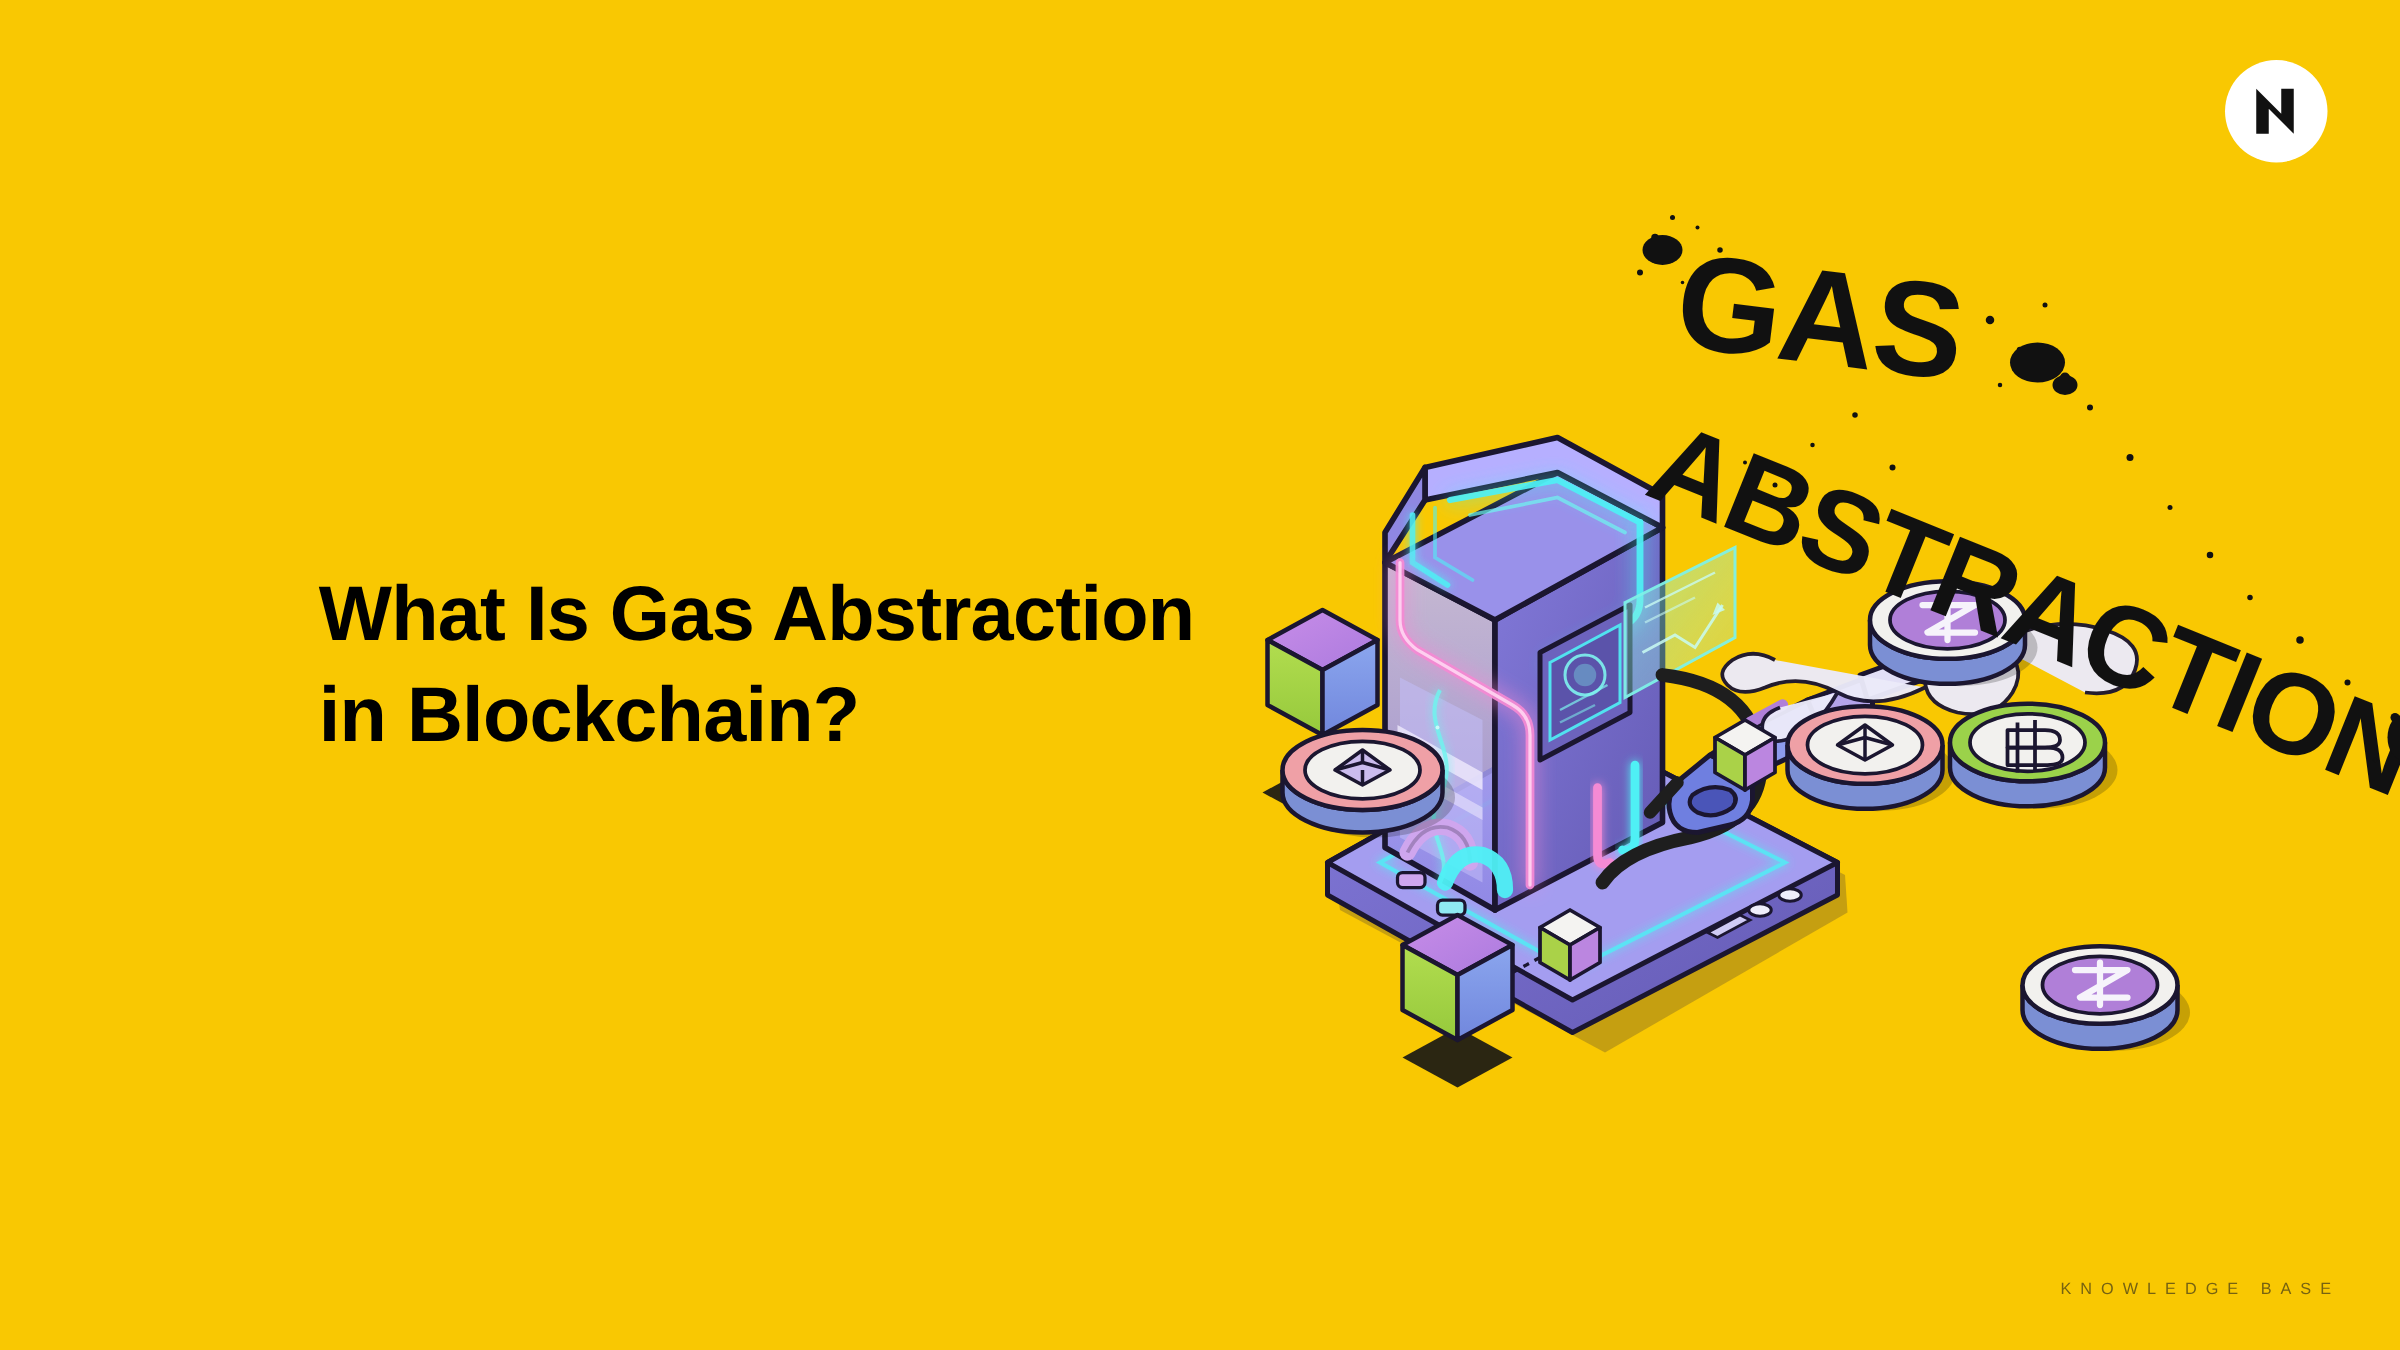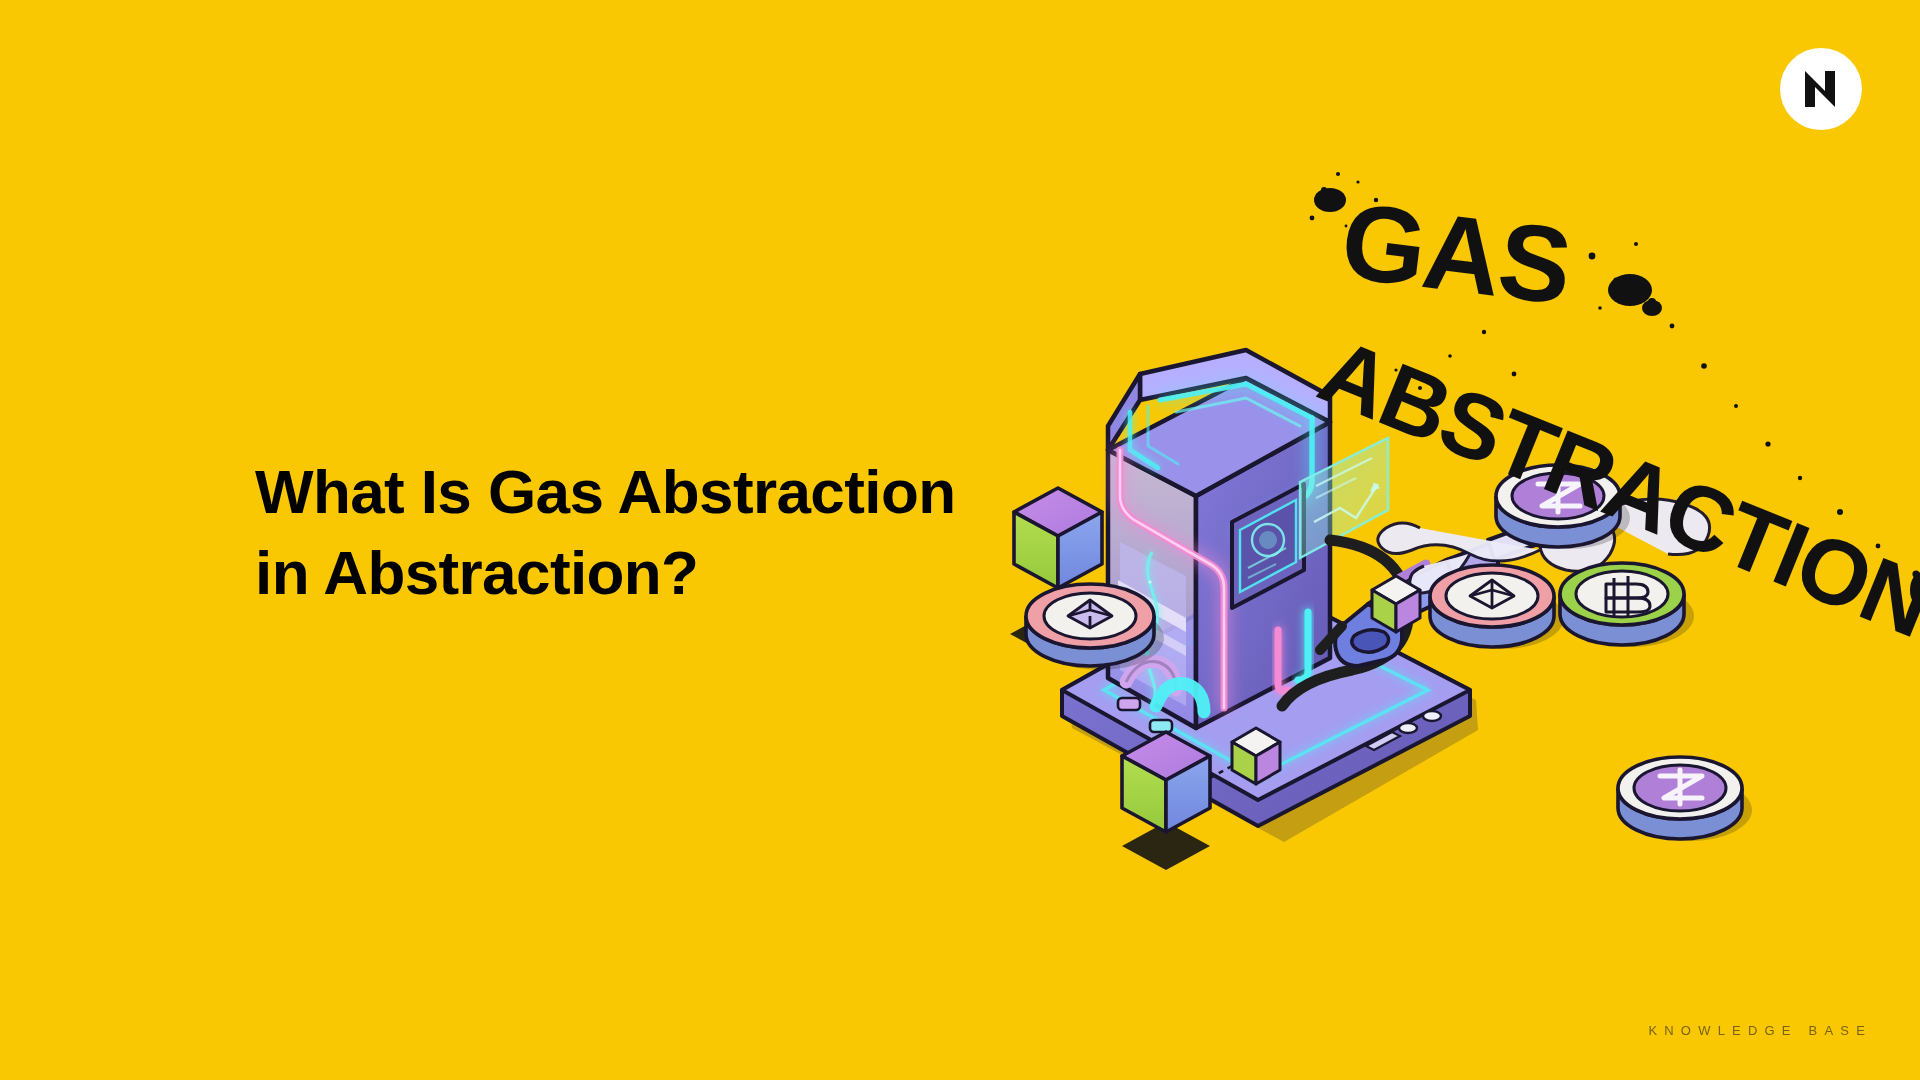--- a/index.html
+++ b/index.html
@@ -369,21 +369,21 @@
         <ellipse cx="30" cy="40" rx="16" ry="12"></ellipse>
         <ellipse cx="622" cy="430" rx="12" ry="18"></ellipse>
       </g>
     </svg>
     <div class="graf-word" id="graf-gas">GAS</div>
     <div class="graf-word" id="graf-abstraction">ABSTRACTION</div>
   </div>
 
   <h1 id="hero-title">
     <span class="tline">What Is Gas Abstraction</span>
-    <span class="tline">in Abstraction?</span>
+    <span class="tline">in Blockchain?</span>
   </h1>
 
   <div id="logo-badge">
     <svg width="48" height="48" viewBox="0 0 48 48" xmlns="http://www.w3.org/2000/svg">
       <path d="M8 6 L8 42 L18 42 L18 22 L38 42 L38 6 L28 6 L28 26 Z" fill="#111111"></path>
     </svg>
   </div>
 
   <div id="kb-label">KNOWLEDGE BASE</div>
 

